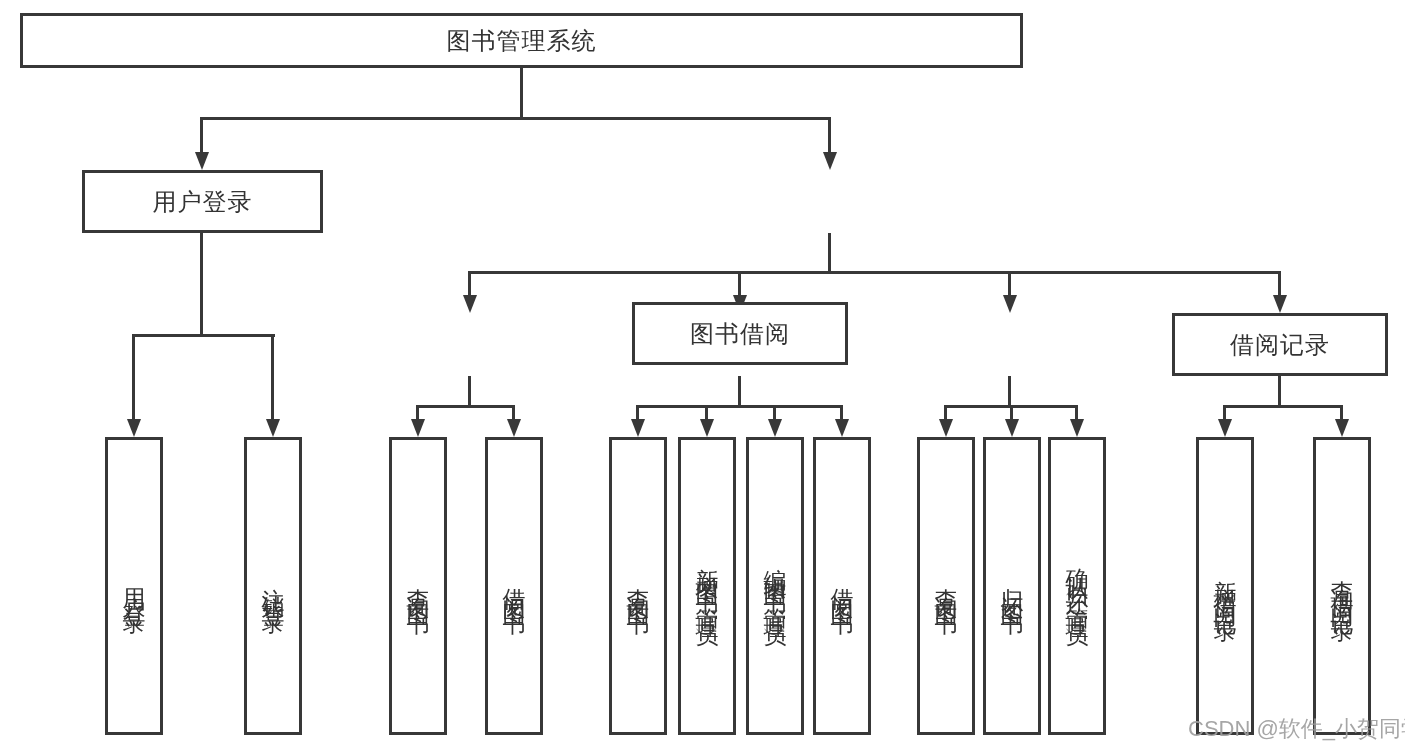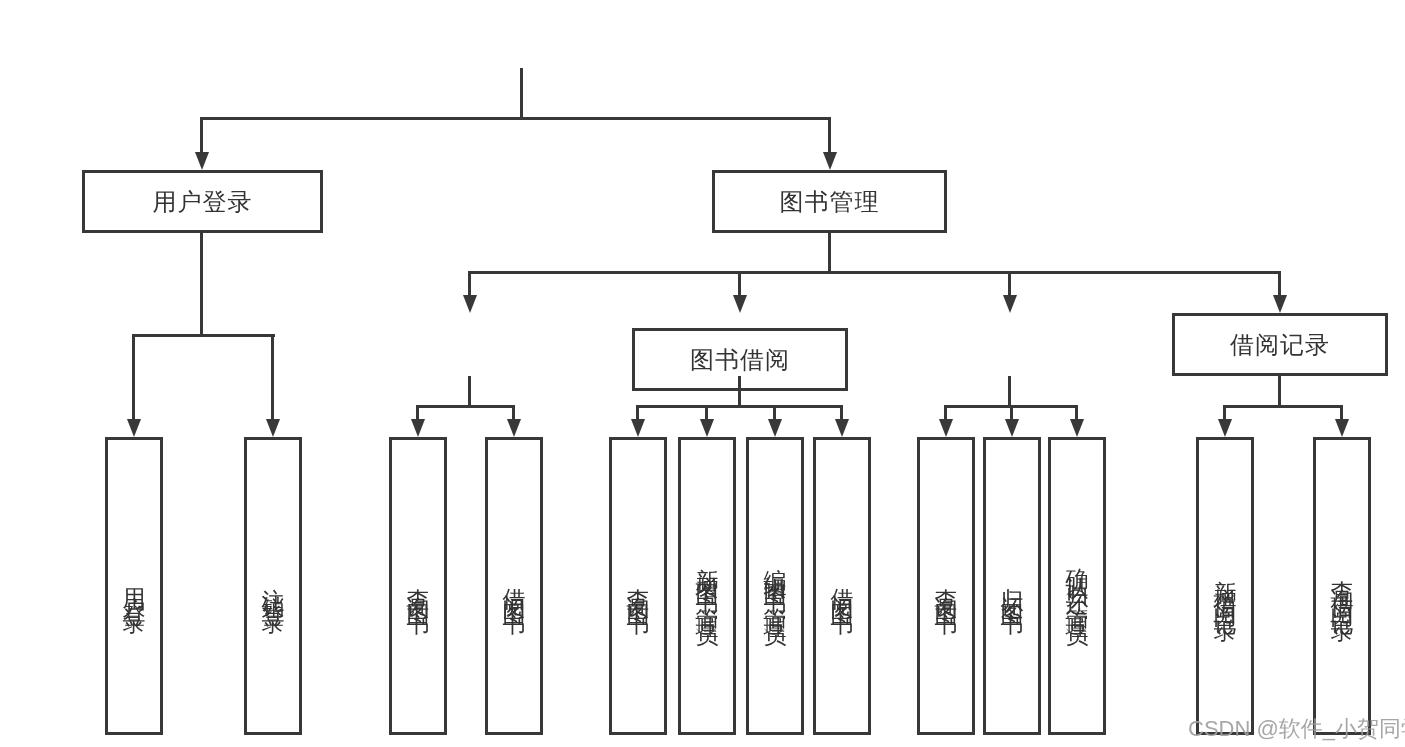--- a/index.html
+++ b/index.html
@@ -45,54 +45,54 @@
     opacity:.92;
     white-space:nowrap;
     z-index:10;
   }
 </style>
 </head>
 <body>
 
 <div id="canvas">
 
+  <div class="node hnode" style="left:20px;top:13px;width:1003px;height:55px;">
+    <span>图书管理系统</span>
+  </div>
 
   <div class="ln vln" style="left:520px;top:68px;height:51px;"></div>
   <div class="ln hln" style="left:201px;top:117px;width:630px;"></div>
   <div class="ln vln" style="left:200px;top:117px;height:36px;"></div>
   <div class="arr" style="left:195px;top:152px;"></div>
   <div class="ln vln" style="left:828px;top:117px;height:36px;"></div>
   <div class="arr" style="left:823px;top:152px;"></div>
 
   <div class="node hnode" style="left:82px;top:170px;width:241px;height:63px;">
     <span>用户登录</span>
-  </div>
-  <div class="node hnode" style="left:712px;top:170px;width:235px;height:63px;">
-    <span>图书管理</span>
   </div>
 
   <div class="ln vln" style="left:200px;top:233px;height:102px;"></div>
   <div class="ln hln" style="left:133px;top:334px;width:142px;"></div>
   <div class="ln vln" style="left:132px;top:334px;height:86px;"></div>
   <div class="arr" style="left:127px;top:419px;"></div>
   <div class="ln vln" style="left:271px;top:334px;height:86px;"></div>
   <div class="arr" style="left:266px;top:419px;"></div>
 
   <div class="ln vln" style="left:828px;top:233px;height:40px;"></div>
   <div class="ln hln" style="left:469px;top:271px;width:812px;"></div>
   <div class="ln vln" style="left:468px;top:271px;height:25px;"></div>
   <div class="arr" style="left:463px;top:295px;"></div>
   <div class="ln vln" style="left:738px;top:271px;height:25px;"></div>
   <div class="arr" style="left:733px;top:295px;"></div>
   <div class="ln vln" style="left:1008px;top:271px;height:25px;"></div>
   <div class="arr" style="left:1003px;top:295px;"></div>
   <div class="ln vln" style="left:1278px;top:271px;height:25px;"></div>
   <div class="arr" style="left:1273px;top:295px;"></div>
 
-  <div class="node hnode" style="left:632px;top:328px;width:216px;height:63px;">
+  <div class="node hnode" style="left:632px;top:302px;width:216px;height:63px;">
     <span>图书借阅</span>
   </div>
   <div class="node hnode" style="left:1172px;top:313px;width:216px;height:63px;">
     <span>借阅记录</span>
   </div>
 
   <div class="ln vln" style="left:468px;top:376px;height:31px;"></div>
   <div class="ln hln" style="left:417px;top:405px;width:96px;"></div>
   <div class="ln vln" style="left:416px;top:405px;height:16px;"></div>
   <div class="arr" style="left:411px;top:419px;"></div>

